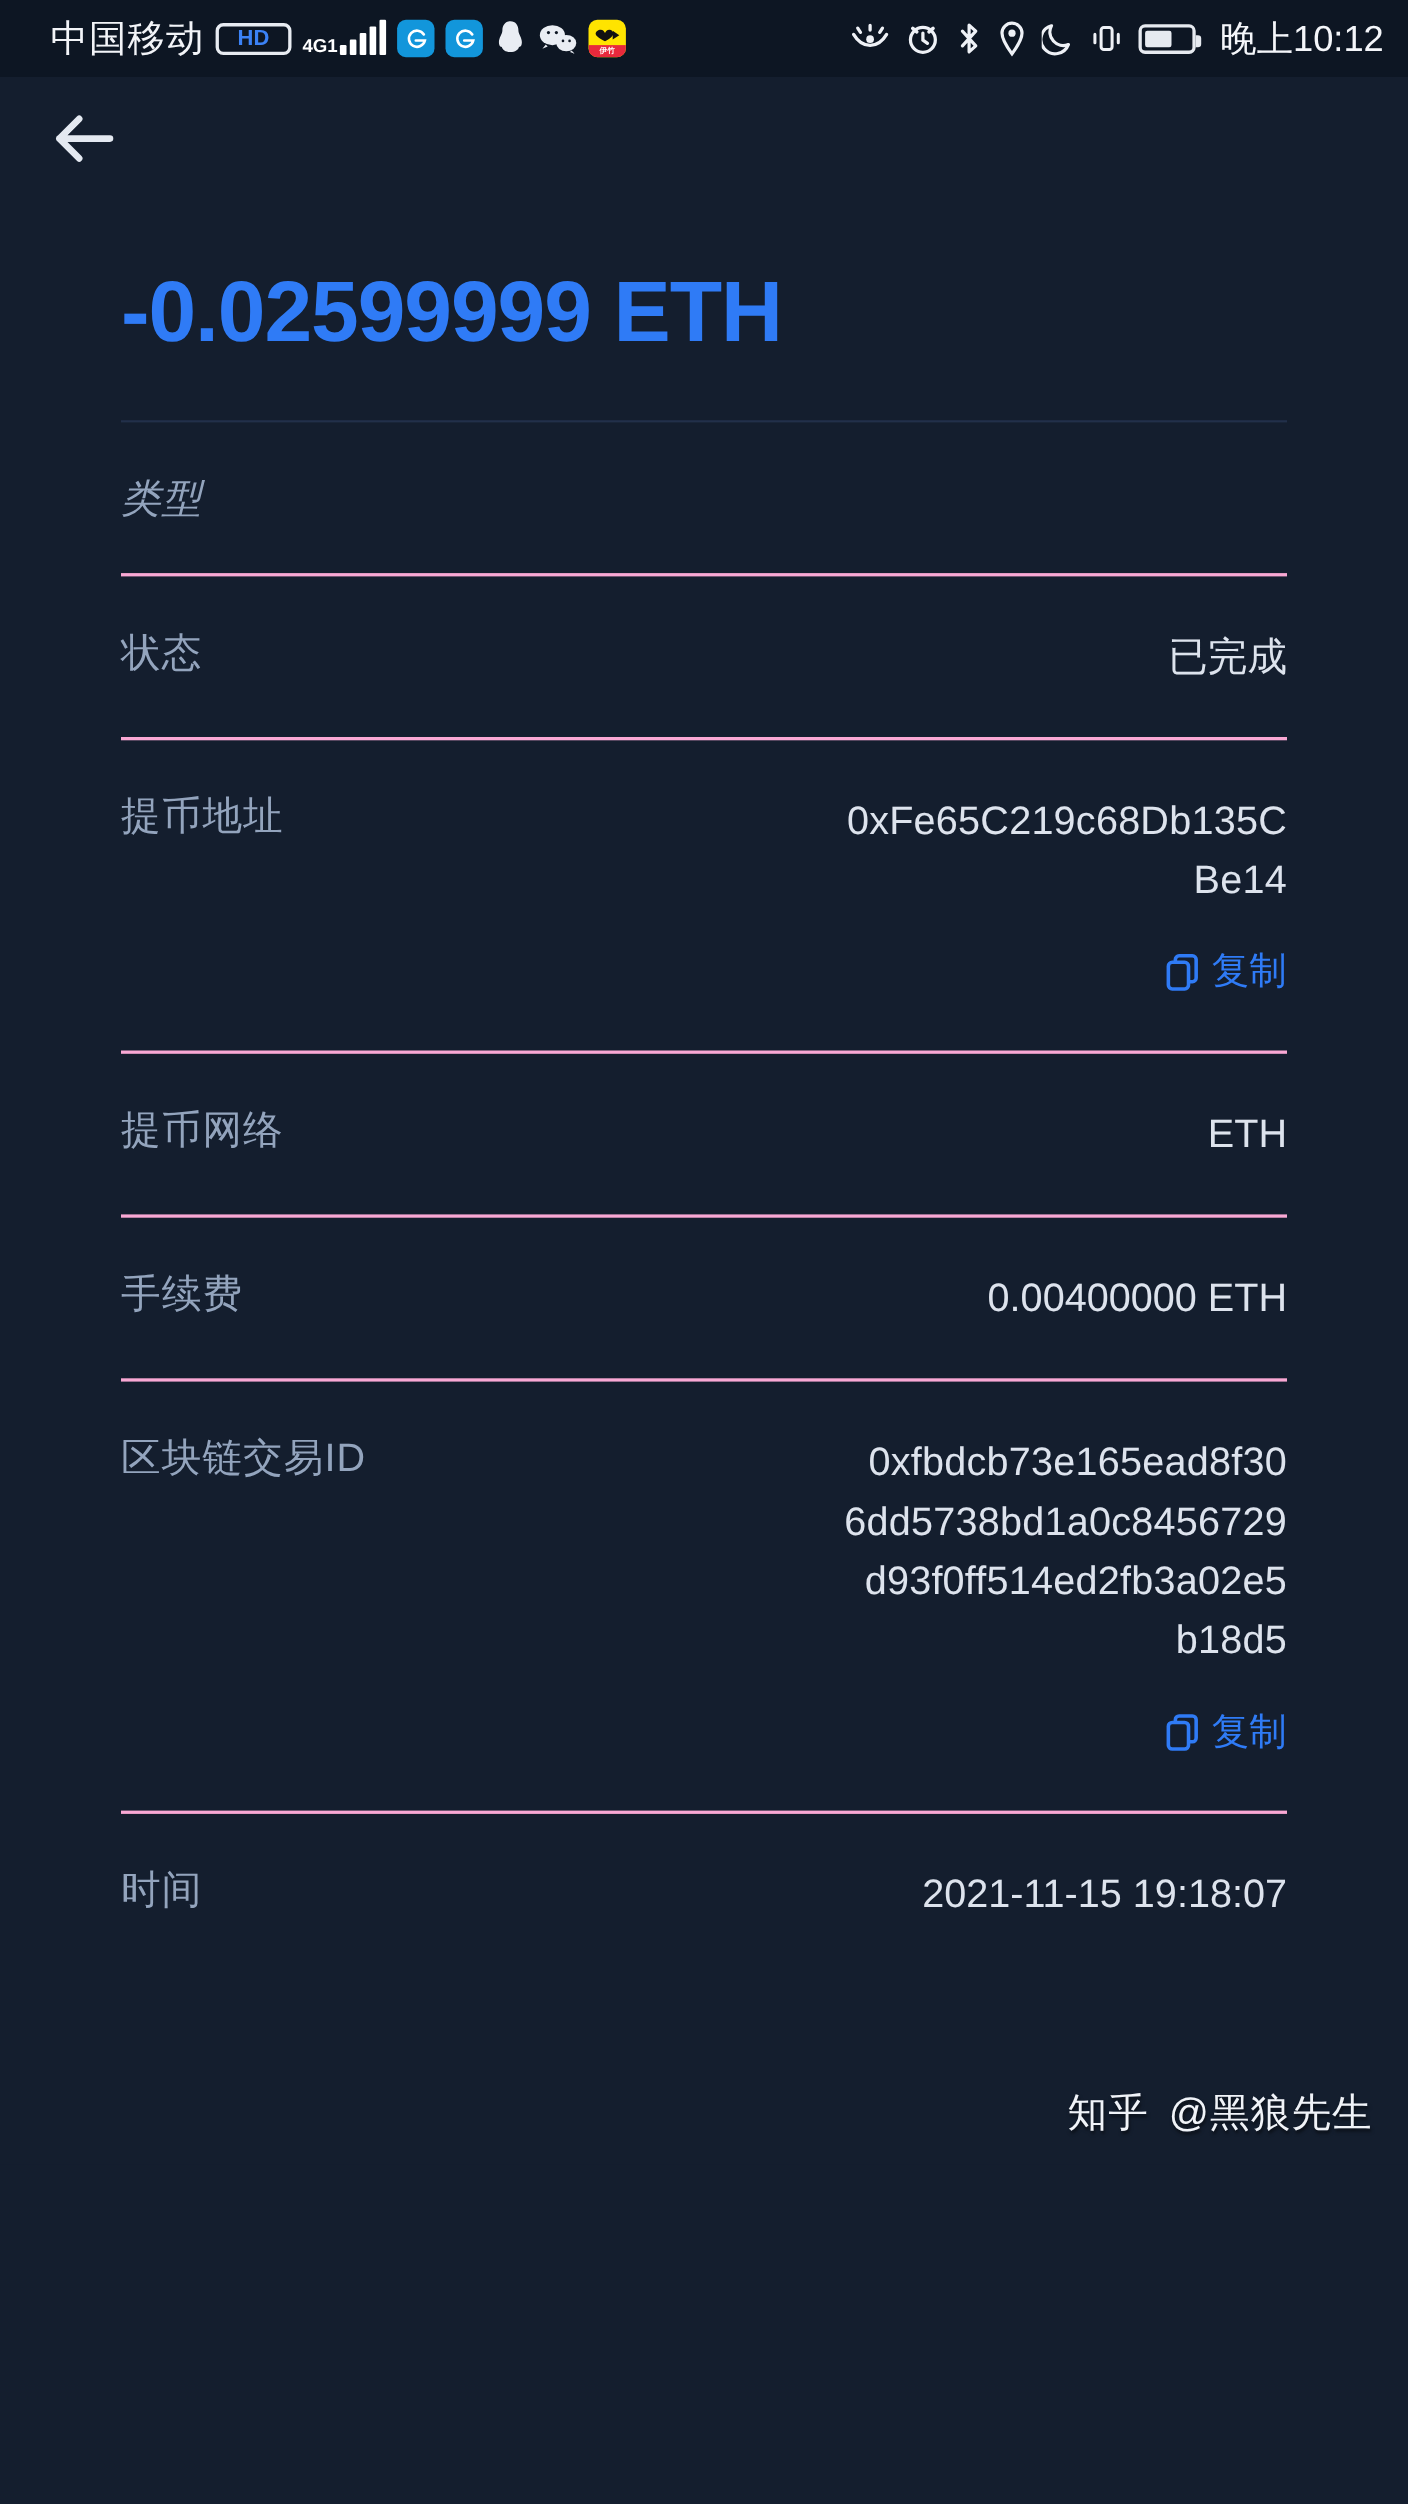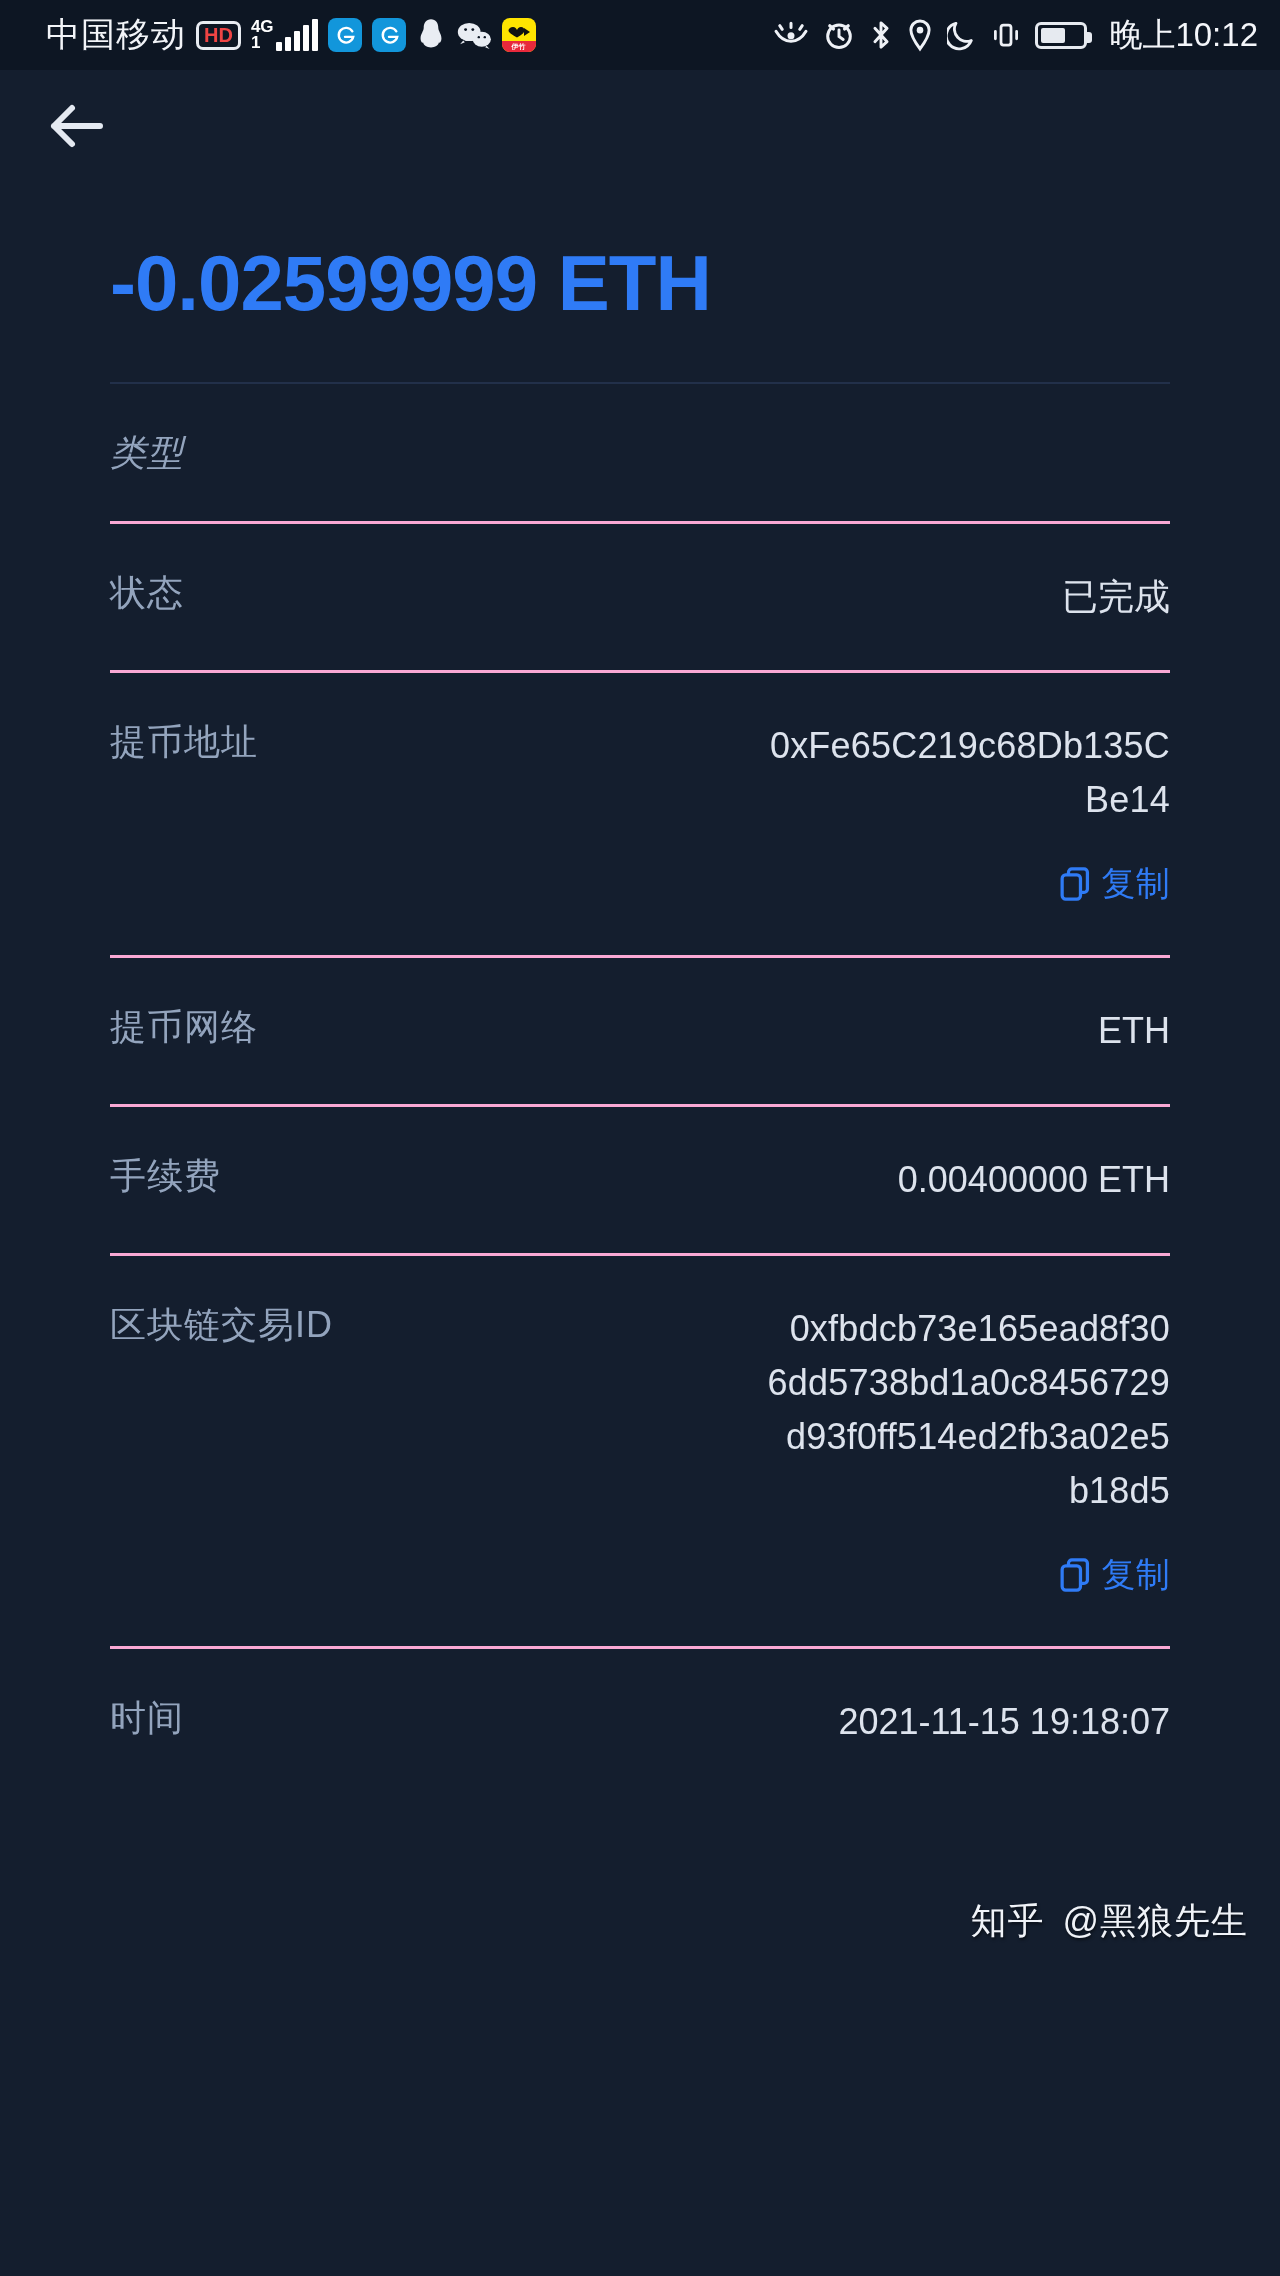--- a/index.html
+++ b/index.html
@@ -21,25 +21,25 @@
     background:#0d1623;
     display:flex;
     align-items:center;
     padding:0 22px 0 46px;
     color:#ffffff;
   }
   .sb-left { display:flex; align-items:center; gap:10px; flex:0 0 auto; }
   .sb-carrier { font-size:34px; letter-spacing:1px; color:#f2f4f8; font-weight:400; }
   .sb-hd {
     border:3px solid #e8ecf2; border-radius:7px;
-    font-size:20px; font-weight:700; padding:1px 5px 2px;
-    color:#ef4444; line-height:1; letter-spacing:0px;text-align:right;
+    font-size:20px; font-weight:700; padding:1px 17px 2px;
+    color:#3b82f6; line-height:1; letter-spacing:0px;text-align:right;
   }
   .sb-net { display:flex; align-items:flex-end; gap:2px; }
-  .sb-net-txt { display:flex; flex-direction:column; font-size:17px; font-weight:700; line-height:0.95; color:#fff; }
+  .sb-net-txt { display:flex; flex-direction:row; font-size:17px; font-weight:700; line-height:0.95; color:#fff; }
   .sb-bars { display:flex; align-items:flex-end; gap:3px; height:30px; }
   .sb-bars i { display:block; width:6px; background:#ffffff; border-radius:1px; }
   .sb-bars i:nth-child(1){height:9px;}
   .sb-bars i:nth-child(2){height:14px;}
   .sb-bars i:nth-child(3){height:20px;}
   .sb-bars i:nth-child(4){height:26px;}
   .sb-bars i:nth-child(5){height:32px;}
   .appicon {
     width:34px; height:34px; border-radius:8px;
     display:flex; align-items:center; justify-content:center;

